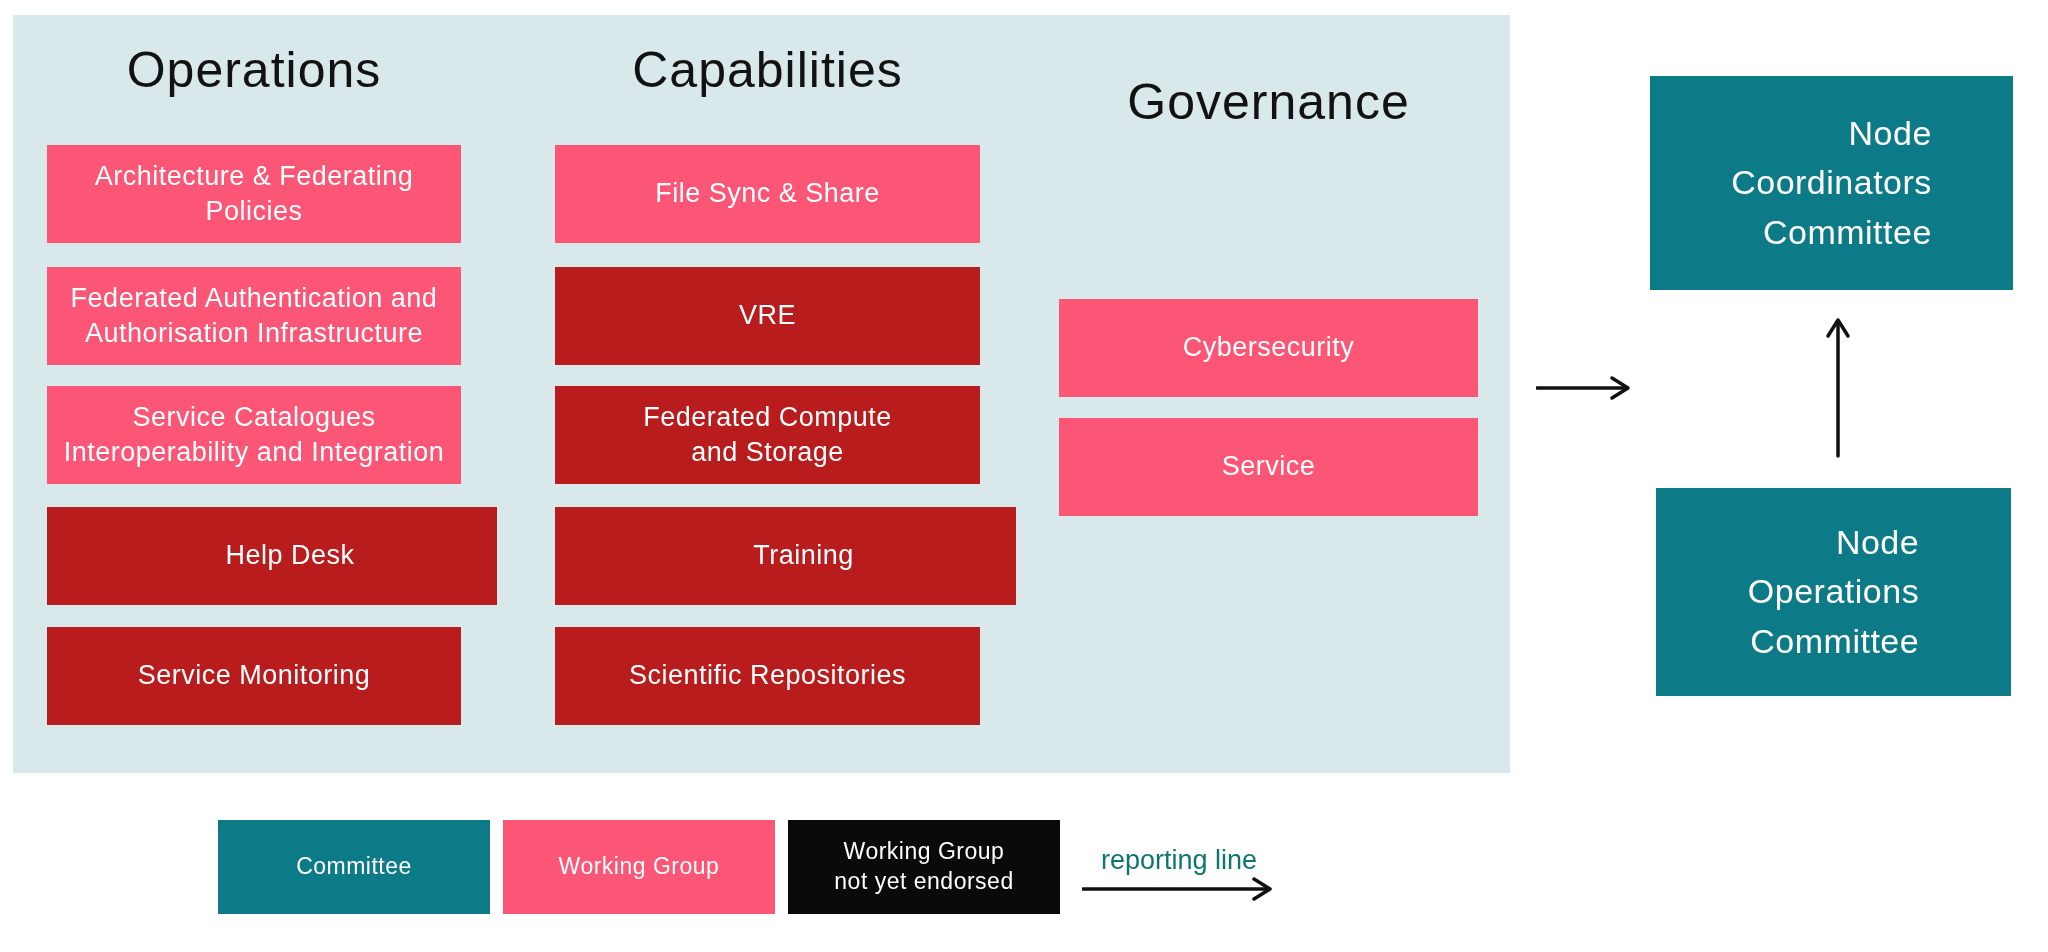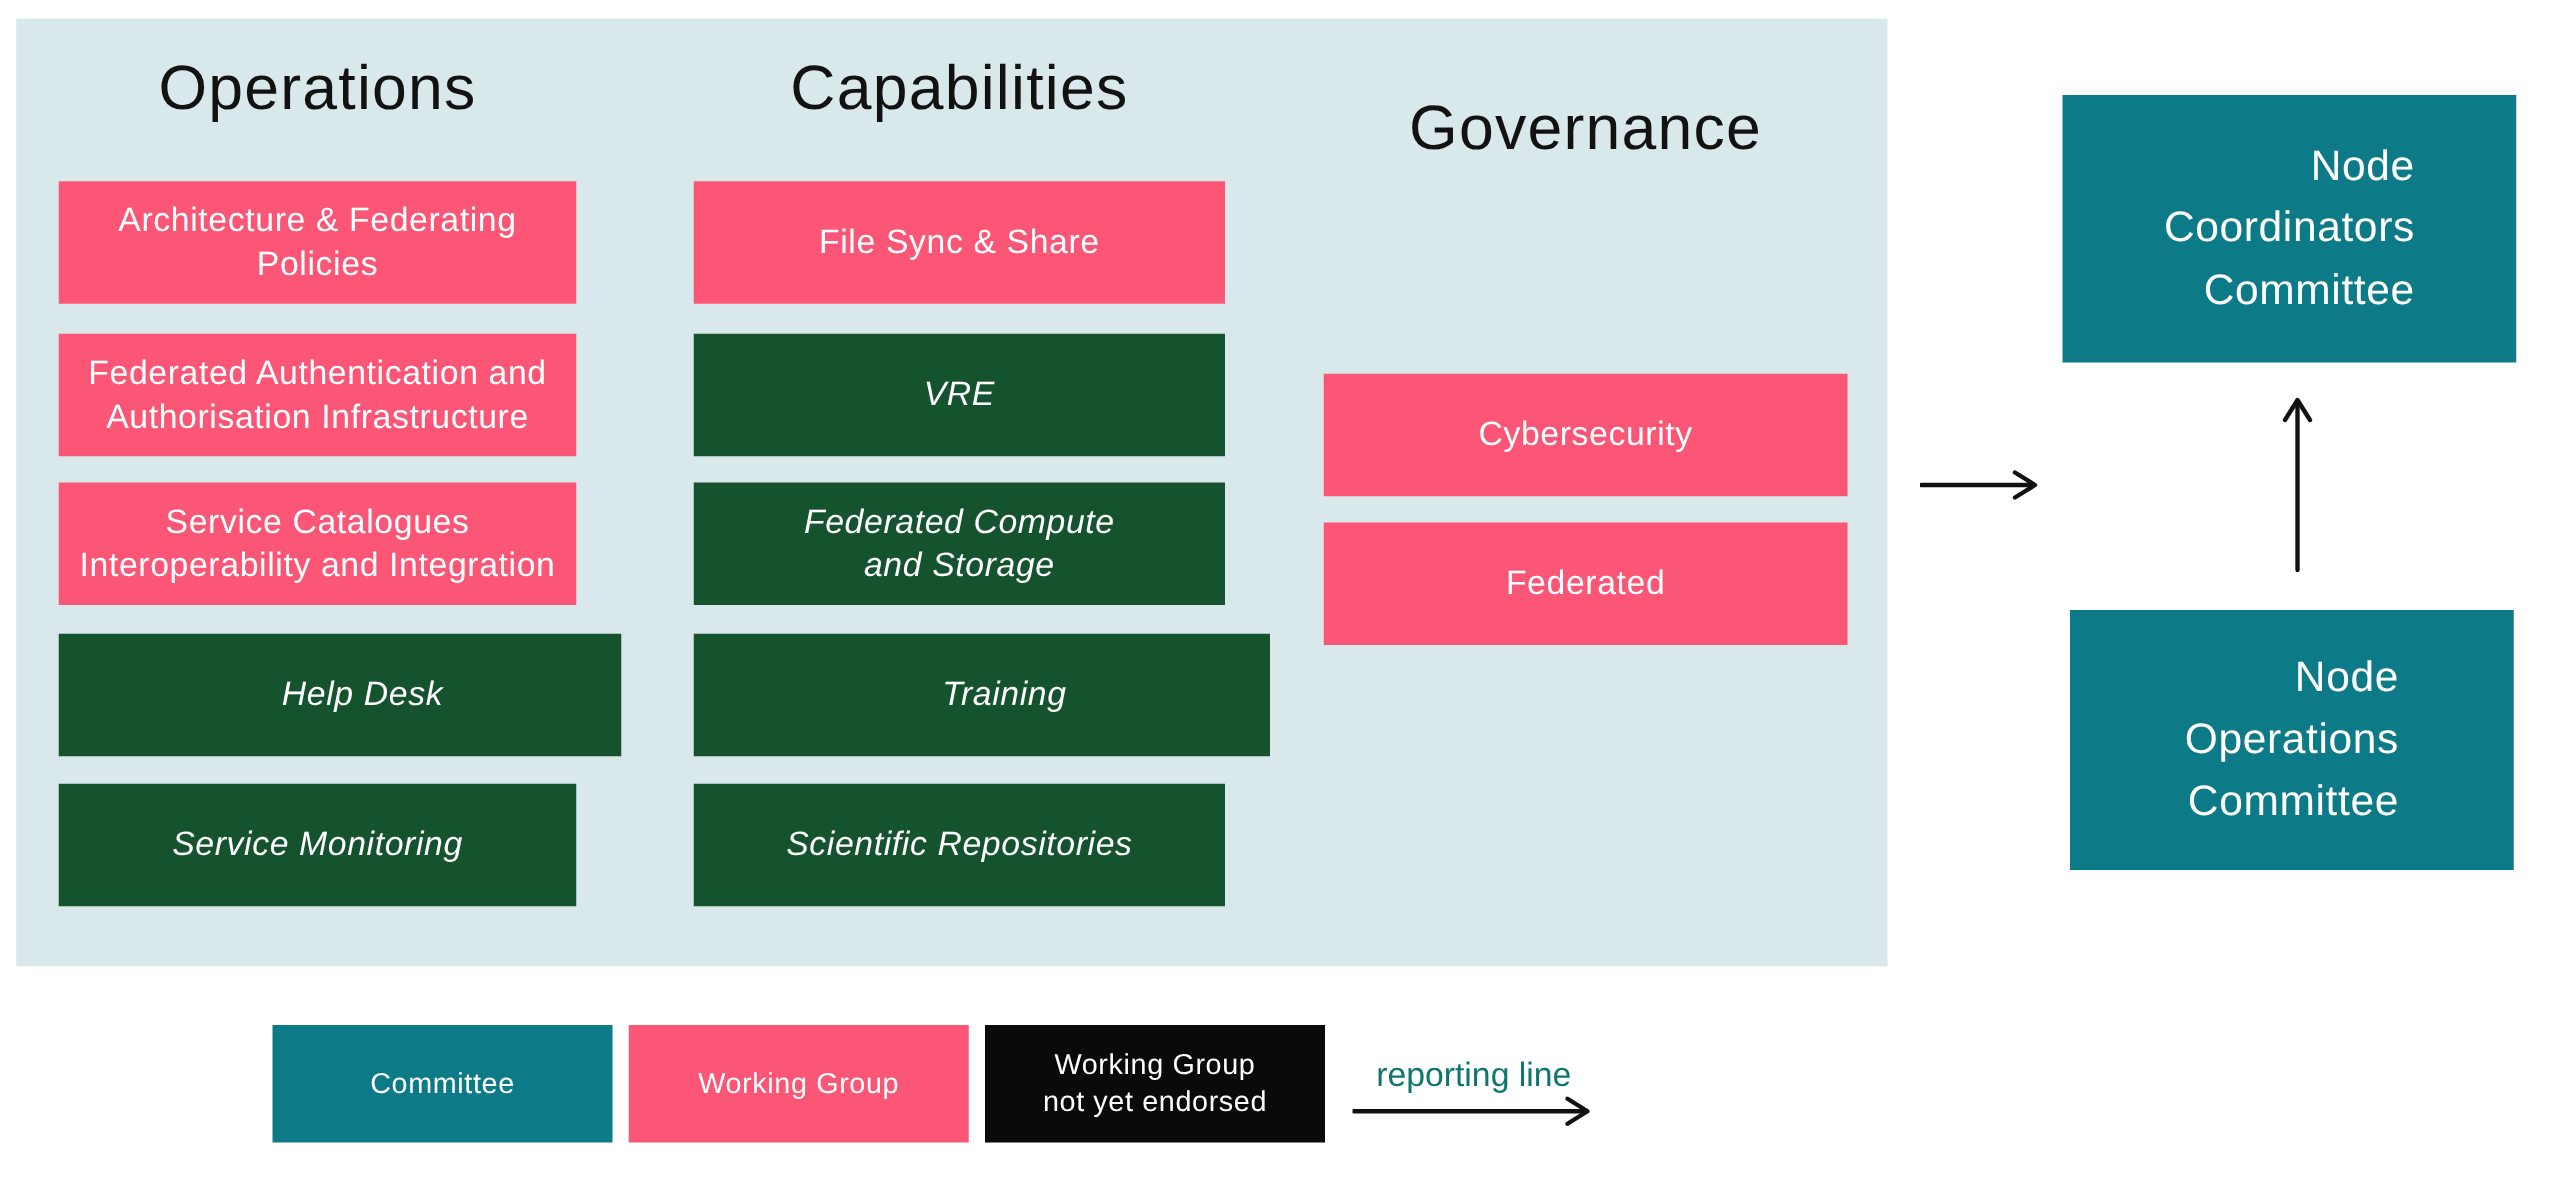--- a/index.html
+++ b/index.html
@@ -27,21 +27,21 @@
   }
   .wg{
     position:absolute;left:0;width:100%;height:98px;
     display:flex;align-items:center;justify-content:center;
     text-align:center;white-space:pre-line;
     color:#ffffff;font-size:27px;line-height:1.3;
     letter-spacing:0.5px;
   }
   .r1{top:130px;} .r2{top:252px;} .r3{top:371px;} .r4{top:492px;padding-left:36px;} .r5{top:612px;}
   .wg-pink{background:#fb5676;}
-  .wg-black{background:#14532d;font-style:italic;}
+  .wg-black{background:#b91c1c;}
   .committee{
     position:absolute;
     background:#0d7b87;color:#ffffff;
     display:flex;align-items:center;justify-content:center;
     text-align:right;white-space:pre-line;
     font-size:34px;line-height:1.45;letter-spacing:0.5px;
   }
   .committee-coordinators{left:1650px;top:76px;width:363px;height:214px;}
   .committee-operations{left:1656px;top:488px;width:355px;height:208px;}
   .arrow-svg{position:absolute;}
@@ -91,21 +91,21 @@
       <div class="wg r2 wg-black">VRE</div>
       <div class="wg r3 wg-black">Federated Compute
 and Storage</div>
       <div class="wg r4 wg-black">Training</div>
       <div class="wg r5 wg-black">Scientific Repositories</div>
     </div>
 
     <div class="col col-governance">
       <h2 class="col-title">Governance</h2>
       <div class="wg r2 wg-pink">Cybersecurity</div>
-      <div class="wg r3 wg-pink">Federated</div>
+      <div class="wg r3 wg-pink">Service</div>
     </div>
 
   </section>
 
   <svg class="arrow-svg arrow-right-main" width="96" height="26" viewBox="0 0 96 26">
     <line x1="1" y1="13" x2="90" y2="13" stroke="#111111" stroke-width="3.5" stroke-linecap="round"></line>
     <polyline points="76,3 92,13 76,23" fill="none" stroke="#111111" stroke-width="3.5" stroke-linecap="round" stroke-linejoin="round"></polyline>
   </svg>
 
   <div class="committee committee-coordinators">Node

